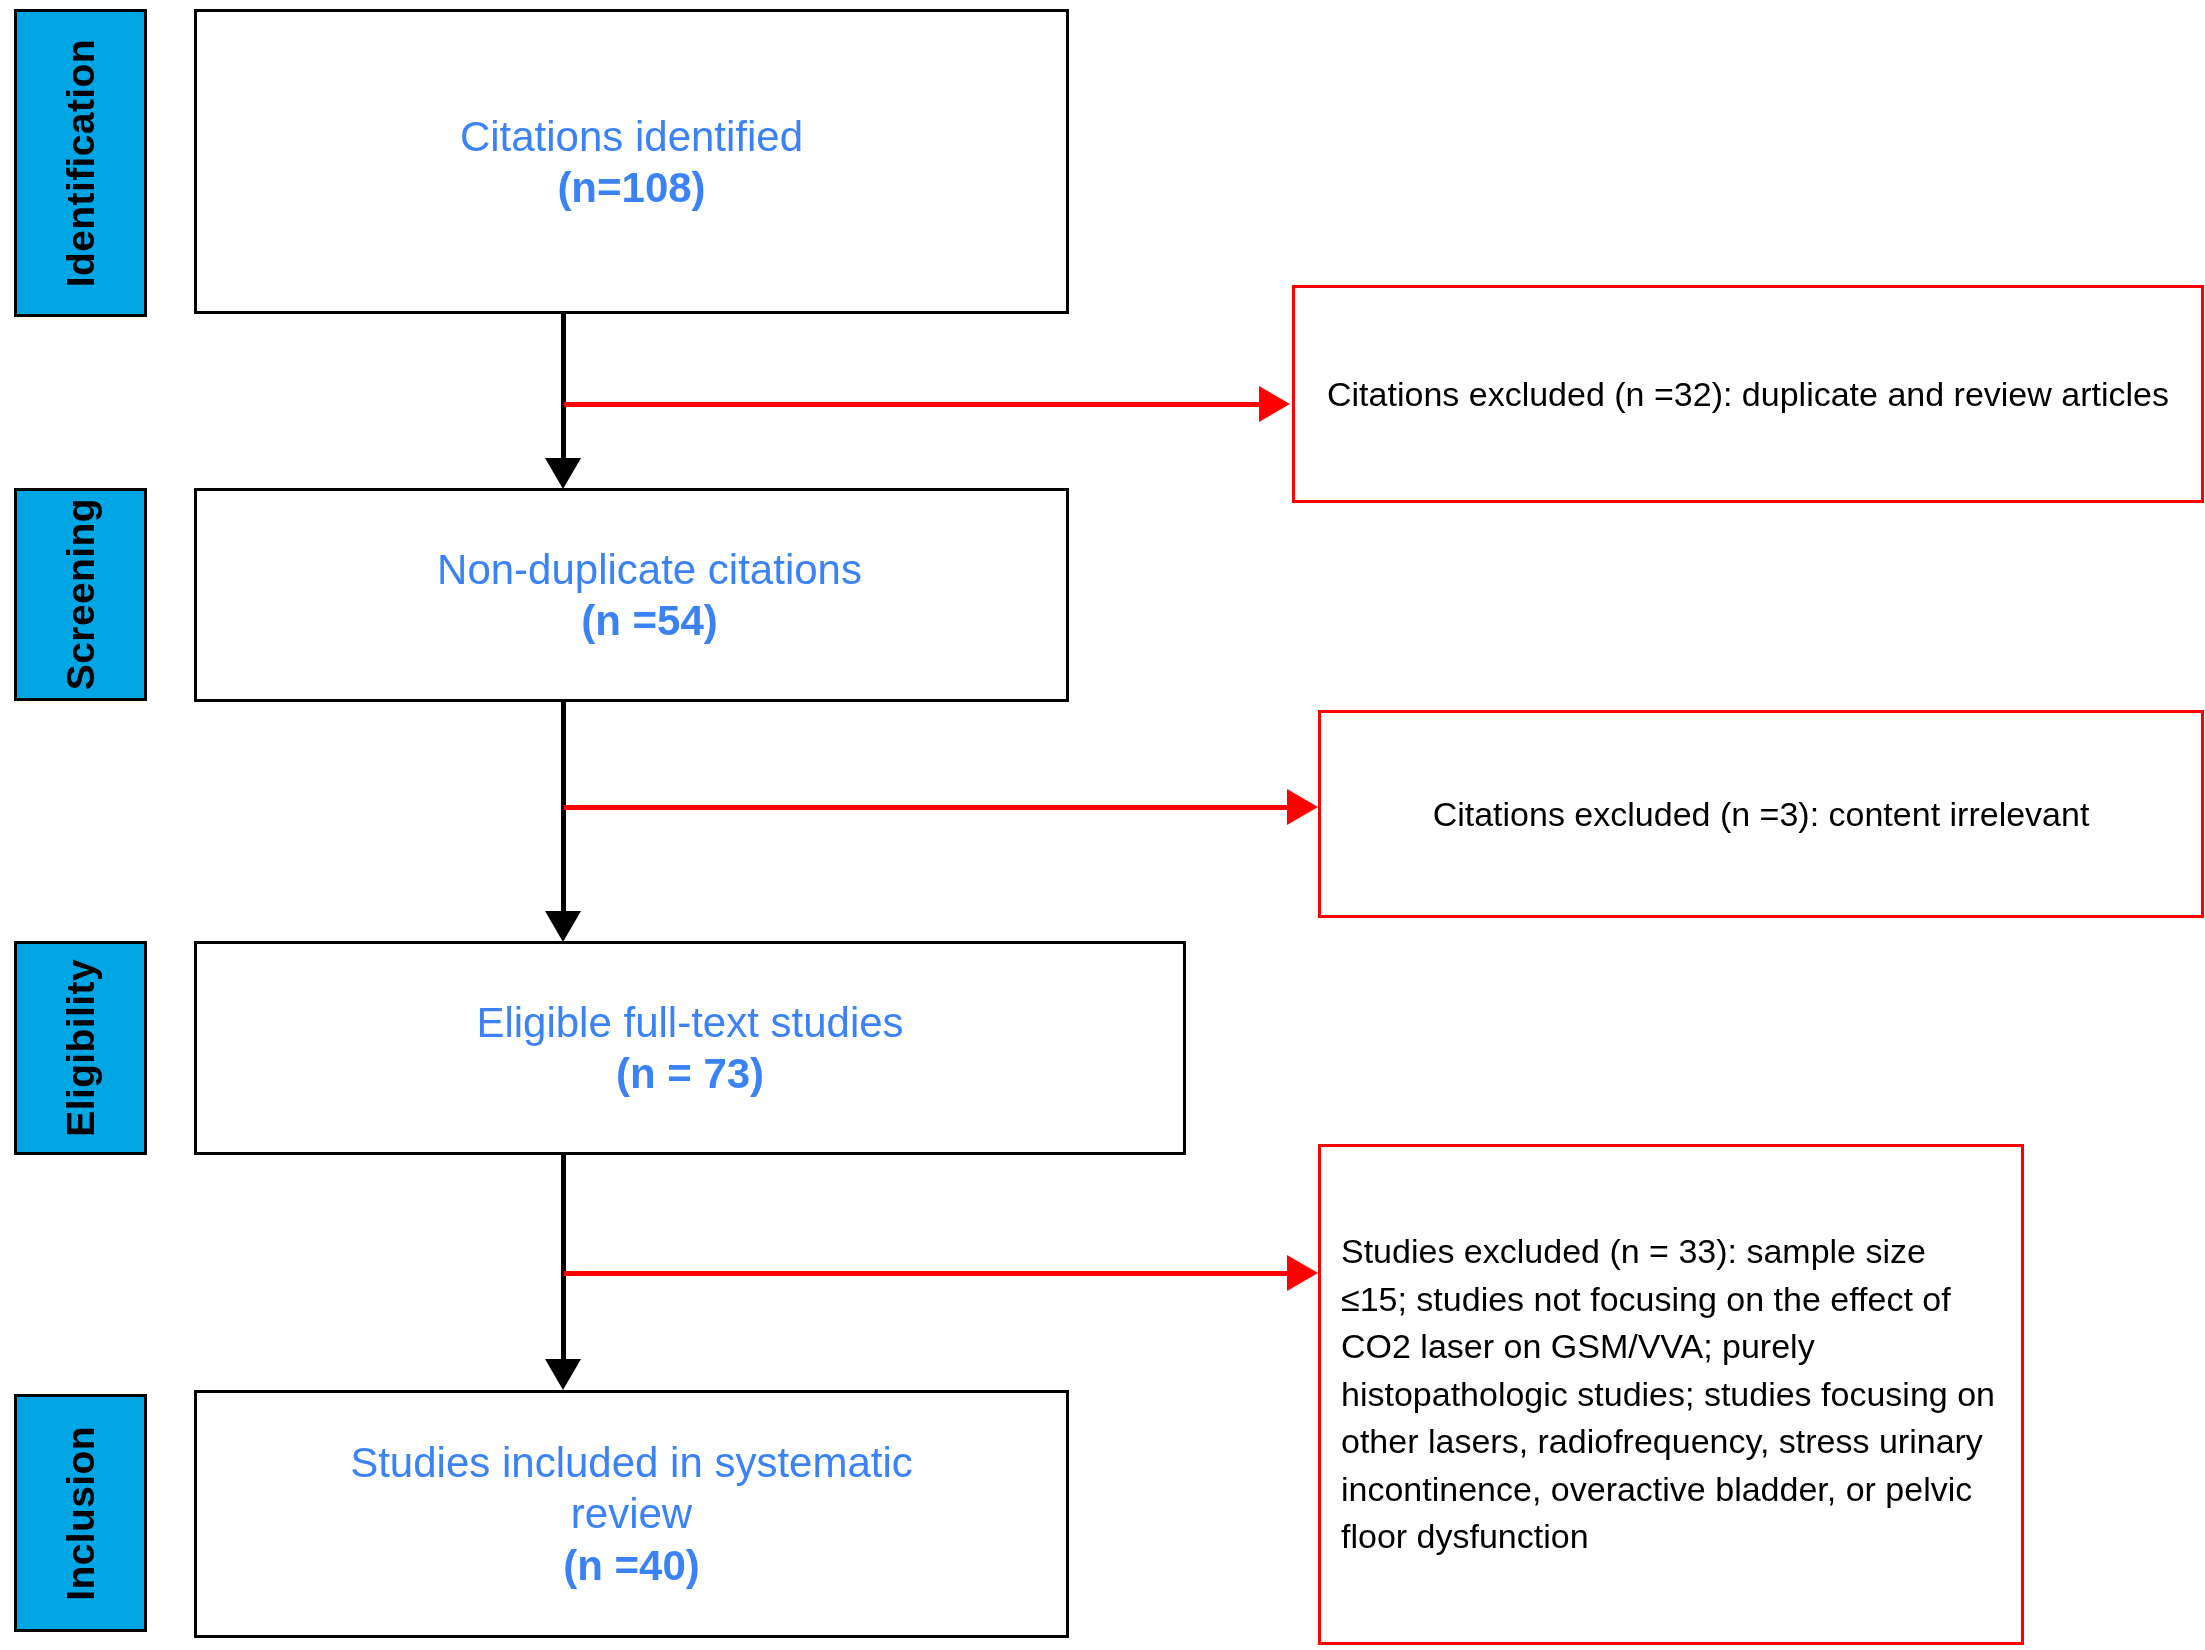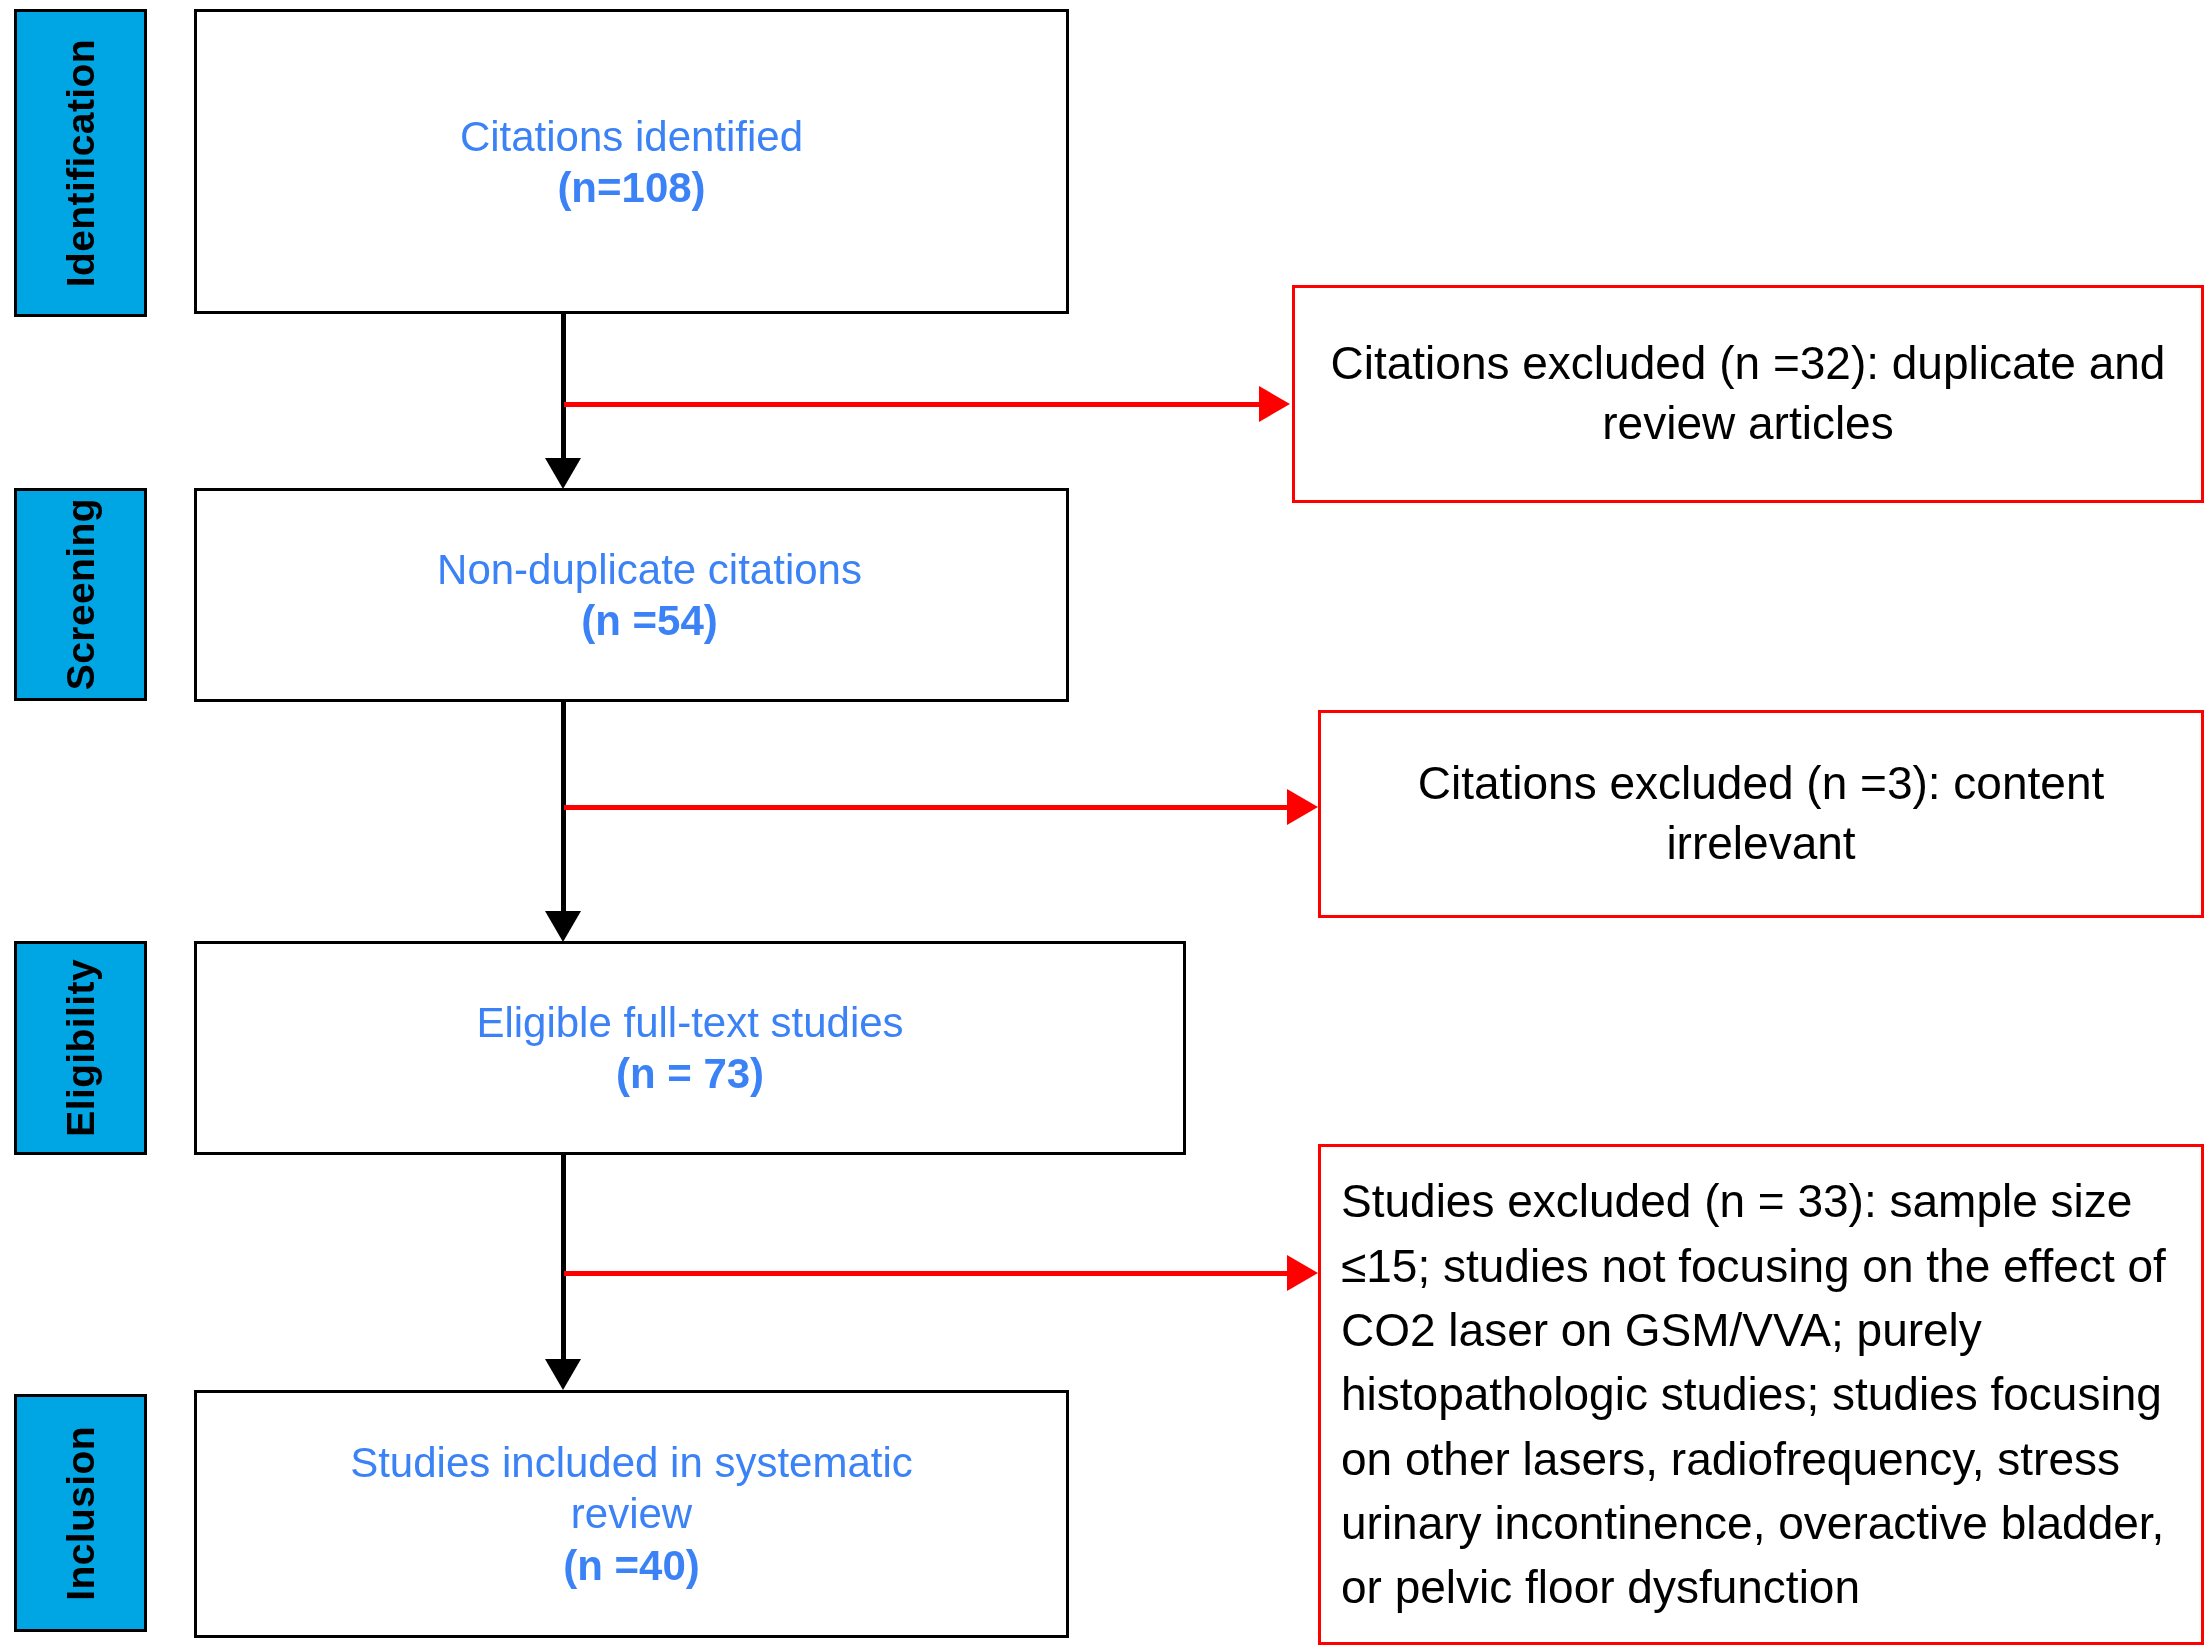--- a/index.html
+++ b/index.html
@@ -67,21 +67,21 @@
     position: absolute;
     background: #ffffff;
     border: 3.1px solid #FF0000;
     box-sizing: border-box;
     display: flex;
     align-items: center;
     color: #000000;
   }
   .excl-box .excl-text {
     width: 100%;
-    font-size: 46px;
+    font-size: 34px;
     line-height: 1.30;
     padding: 0 20px;
     box-sizing: border-box;
   }
   .excl-box.centered .excl-text {
     text-align: center;
   }
   .excl-box.left-aligned .excl-text {
     text-align: left;
     line-height: 1.40;
@@ -158,21 +158,21 @@
   </div>
 
   <div class="excl-box centered" style="left:1292px; top:285px; width:912px; height:218px;">
     <div class="excl-text">Citations excluded (n =32): duplicate and review articles</div>
   </div>
 
   <div class="excl-box centered" style="left:1318px; top:710px; width:886px; height:208px;">
     <div class="excl-text">Citations excluded (n =3): content irrelevant</div>
   </div>
 
-  <div class="excl-box left-aligned" style="left:1318px; top:1144px; width:886px; height:501px;">
+  <div class="excl-box left-aligned" style="left:1318px; top:1144px; width:706px; height:501px;">
     <div class="excl-text">Studies excluded (n = 33): sample size ≤15; studies not focusing on the effect of CO2 laser on GSM/VVA; purely histopathologic studies; studies focusing on other lasers, radiofrequency, stress urinary incontinence, overactive bladder, or pelvic floor dysfunction</div>
   </div>
 
   <div class="v-line" style="left:561px; top:314px; height:150px;"></div>
   <div class="v-arrowhead" style="left:545px; top:458px;"></div>
 
   <div class="v-line" style="left:561px; top:702px; height:209px;"></div>
   <div class="v-arrowhead" style="left:545px; top:911px;"></div>
 
   <div class="v-line" style="left:561px; top:1155px; height:204px;"></div>

